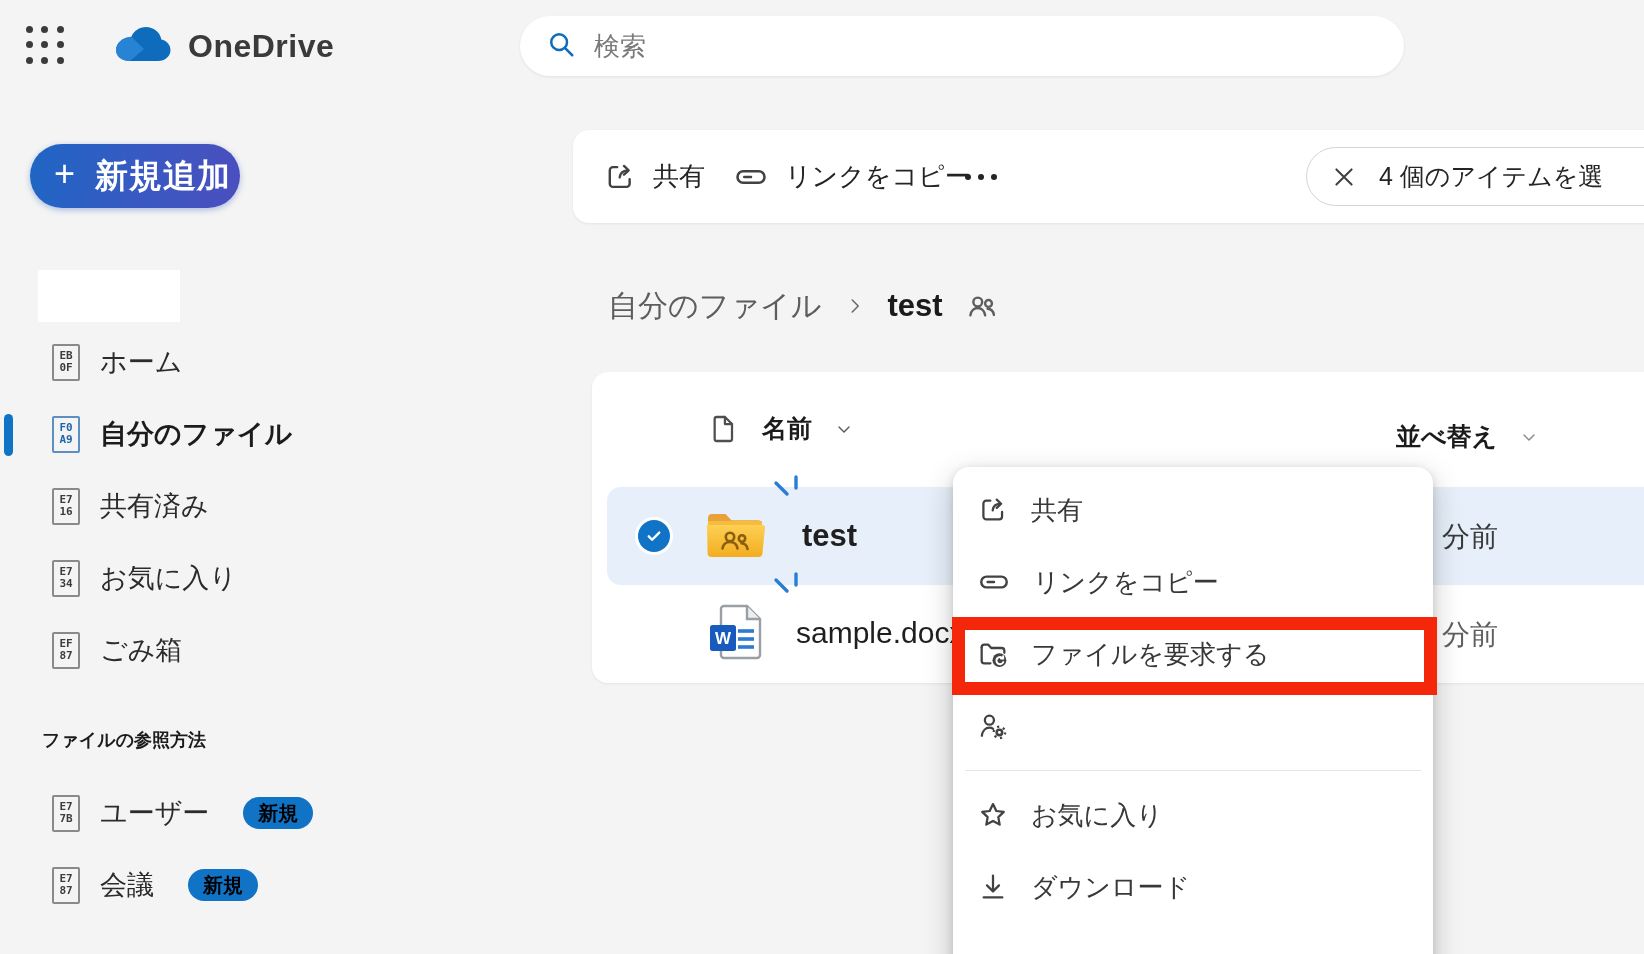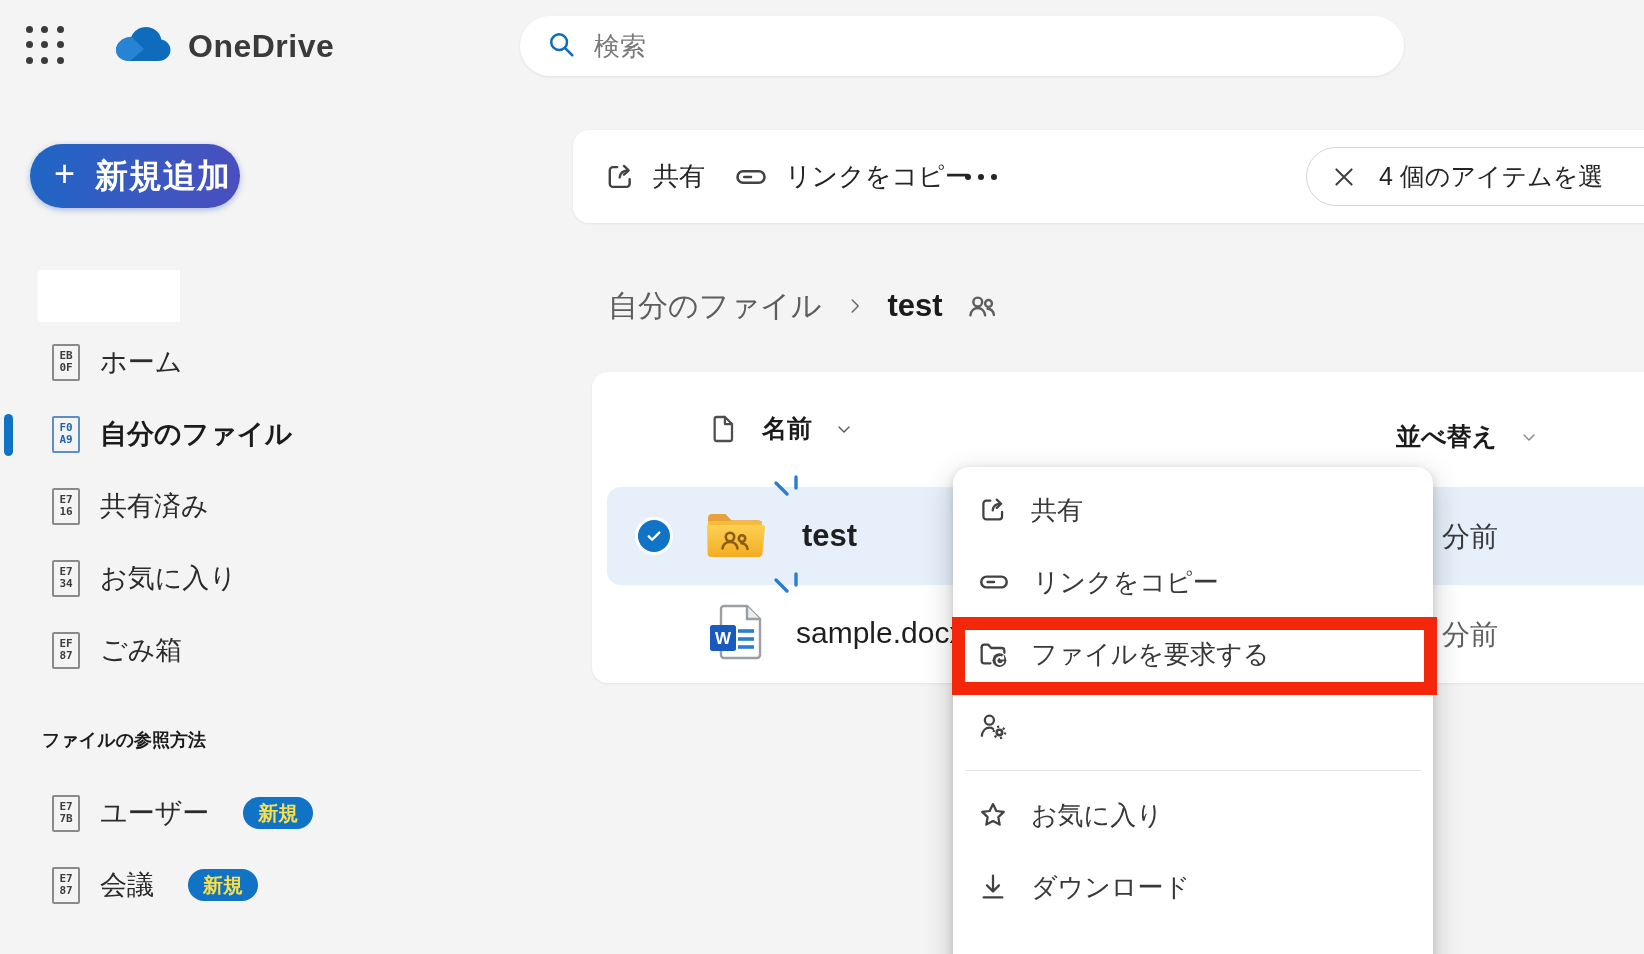--- a/index.html
+++ b/index.html
@@ -38,21 +38,21 @@
   .glyphbox { width:28px; height:37px; border:2px solid #8a8a8a; border-radius:2px;
     display:flex; flex-direction:column; align-items:center; justify-content:center;
     font-family:"DejaVu Sans Mono",monospace; font-size:11px; font-weight:700;
     line-height:1.1; color:#3c3c3c; flex:0 0 auto; }
   .glyphbox.blue { border-color:#5e8fc3; color:#1f66ad; }
   .nav-label { font-size:27px; color:#2b2b2b; }
   .nav-item.selected .nav-label { font-weight:700; color:#1b1b1b; }
   .sel-bar { left:4px; top:414px; width:9px; height:42px; border-radius:5px; background:#1173c5; }
   .section-title { left:42px; top:728px; font-size:18px; font-weight:700; color:#1b1b1b; }
   .nav2 { left:0; top:777px; width:480px; }
-  .badge { background:#1173c5; color:#fde047; font-size:20px; font-weight:700;
+  .badge { background:#1173c5; color:#000000; font-size:20px; font-weight:700;
     border-radius:18px; padding:6px 15px; line-height:1; margin-left:14px; }
 
   
   .toolbar { left:573px; top:130px; width:1120px; height:93px; background:#fff;
     border-radius:16px; box-shadow:0 1px 3px rgba(0,0,0,.07); }
   .tb-item { position:absolute; top:0; height:93px; display:flex; align-items:center;
     gap:16px; font-size:26px; color:#242424; cursor:pointer; }
   .tb-share { left:30px; }
   .tb-copy { left:160px; }
   .tb-more { left:392px; gap:7px; }

